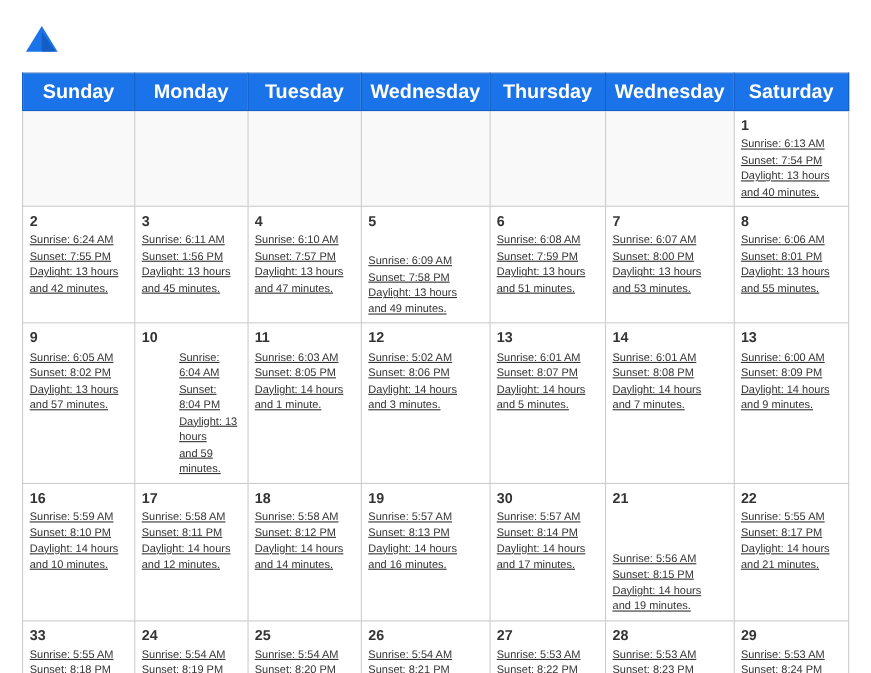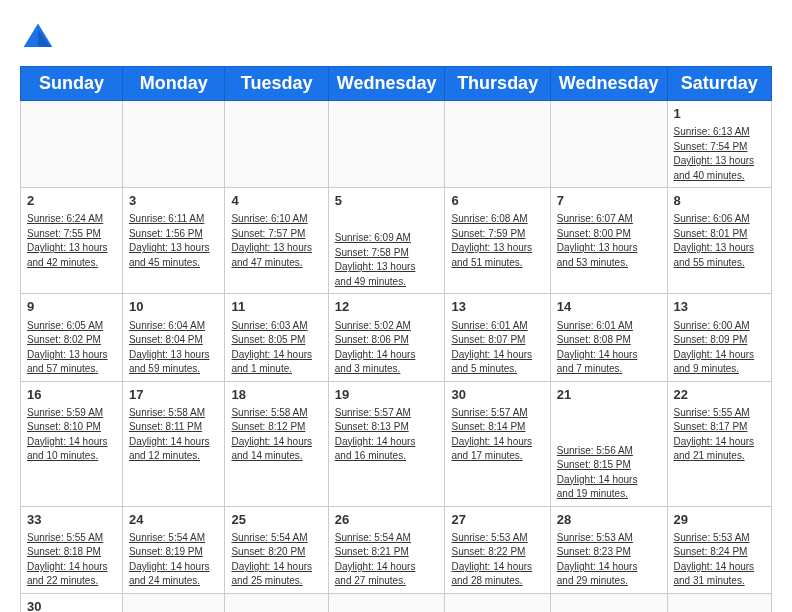--- a/index.html
+++ b/index.html
@@ -185,21 +185,21 @@
       <tr>
         <td>
           <span class="day-num">9</span>
           <div class="cell-text" style="white-space: pre-line;">Sunrise: 6:05 AM
 Sunset: 8:02 PM
 Daylight: 13 hours
 and 57 minutes.</div>
         </td>
         <td>
           <span class="day-num">10</span>
-          <div class="cell-text" style="white-space: pre-line;">Sunrise: 6:04 AM
+          <div class="cell-text" style="white-space: pre-line; margin-left: 34px;">Sunrise: 6:04 AM
 Sunset: 8:04 PM
 Daylight: 13 hours
 and 59 minutes.</div>
         </td>
         <td>
           <span class="day-num">11</span>
           <div class="cell-text" style="white-space: pre-line;">Sunrise: 6:03 AM
 Sunset: 8:05 PM
 Daylight: 14 hours
 and 1 minute.</div>

